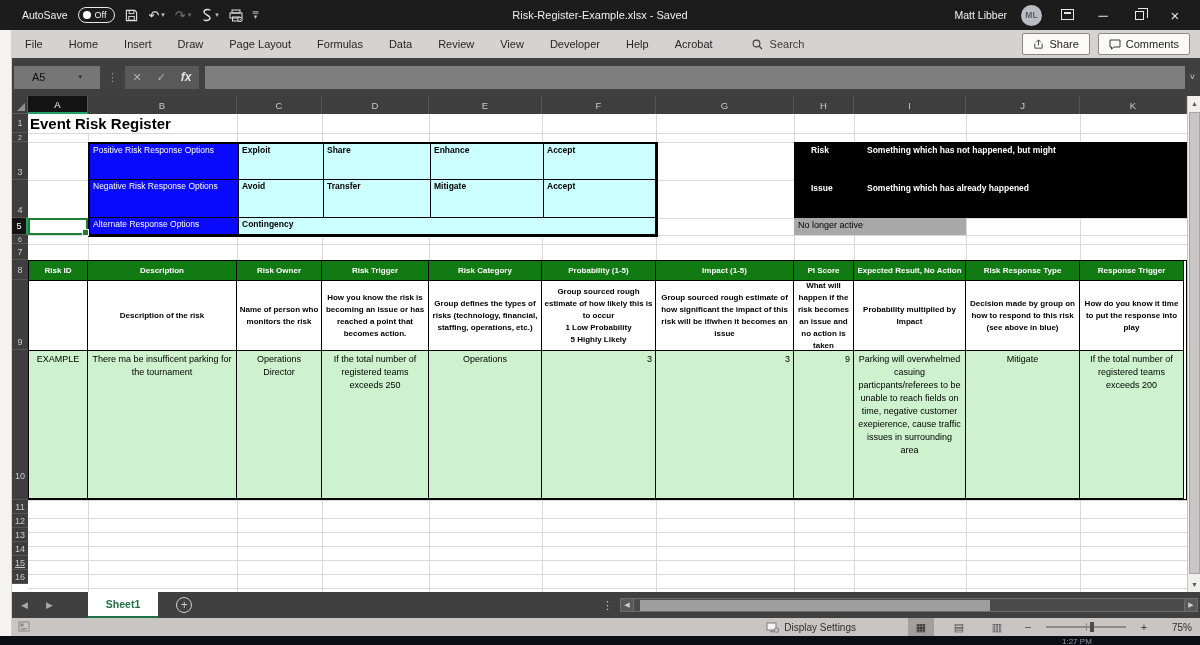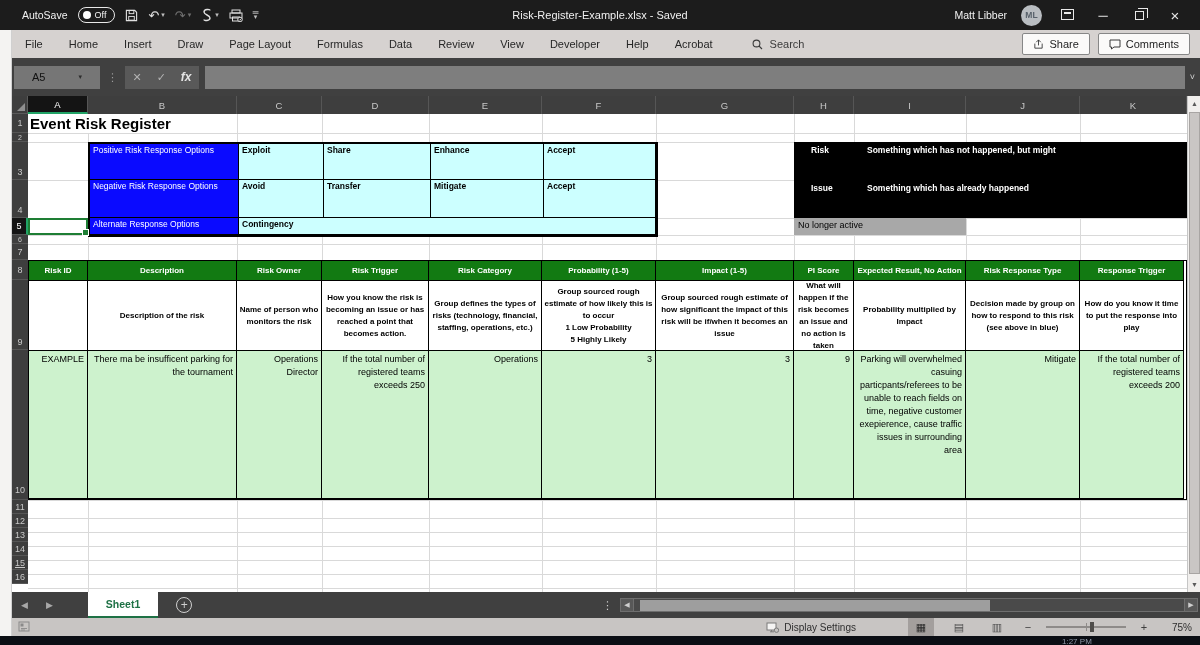--- a/index.html
+++ b/index.html
@@ -84,21 +84,21 @@
     color:#000; font-size:9px; padding:2px 0 0 4px; }
 
   #risk-table { position:absolute; left:0px; top:146px; width:1159px; height:240px; border:1px solid #000;
     display:grid; grid-template-columns:59px 149px 85px 107px 113px 114px 138px 60px 112px 114px 104px;
     grid-template-rows:20px 70px 148px; background:#fff; }
   #risk-table > div { border-right:1px solid #000; border-bottom:1px solid #000; overflow:hidden; }
   .rt-head { background:#127a12; color:#fff; font-weight:bold; font-size:8px; display:flex; align-items:center;
     justify-content:center; text-align:center; line-height:1.15; padding:0 1px; }
   .rt-desc { background:#fff; color:#000; font-weight:bold; font-size:8px; text-align:center; line-height:1.5;
     padding:2px 2px; white-space:pre-line; display:flex; align-items:center; justify-content:center; }
-  .rt-ex { background:#cdf2cd; color:#000; font-size:9px; line-height:1.45; padding:2px 3px; text-align:right; }
+  .rt-ex { background:#cdf2cd; color:#000; font-size:9px; line-height:1.45; padding:2px 3px; text-align:center; }
   .rt-ex.num { text-align:right; }
 
   #sel-a5 { position:absolute; left:0px; top:104px; width:60px; height:17px; border:2px solid #1e7e34; z-index:5; }
   #sel-a5:after { content:""; position:absolute; right:-3px; bottom:-3px; width:5px; height:5px; background:#1e7e34; border:1px solid #fff; }
 
   
   #vscroll { position:absolute; left:1187px; top:96px; width:13px; height:496px; background:#f1efed; border-left:1px solid #c6c6c6; }
   .vs-btn { position:absolute; left:0; width:13px; height:15px; background:#f1efed; color:#5a5a5a; font-size:7px;
     display:flex; align-items:center; justify-content:center; }
   #vs-thumb { position:absolute; left:1px; top:16px; width:11px; height:462px; background:#c9c6c4; border:1px solid #a8a5a3; }
@@ -259,21 +259,21 @@
 
   <div class="rowh" style="top:18px;height:19px;">1</div>
   <div class="rowh" style="top:37px;height:9px;font-size:7px;">2</div>
   <div class="rowh" style="top:46px;height:38px;align-items:flex-end;justify-content:center;padding-bottom:2px;">3</div>
   <div class="rowh" style="top:84px;height:38px;align-items:flex-end;justify-content:center;padding-bottom:2px;">4</div>
   <div class="rowh sel" style="top:122px;height:17px;">5</div>
   <div class="rowh" style="top:139px;height:9px;font-size:7px;">6</div>
   <div class="rowh" style="top:148px;height:16px;">7</div>
   <div class="rowh" style="top:164px;height:20px;">8</div>
   <div class="rowh" style="top:184px;height:70px;align-items:flex-end;justify-content:center;padding-bottom:2px;">9</div>
-  <div class="rowh" style="top:254px;height:150px;align-items:flex-end;justify-content:center;padding-bottom:4px;">10</div>
+  <div class="rowh" style="top:254px;height:150px;align-items:flex-end;justify-content:center;padding-bottom:18px;">10</div>
   <div class="rowh" style="top:404px;height:14px;">11</div>
   <div class="rowh" style="top:418px;height:14px;">12</div>
   <div class="rowh" style="top:432px;height:14px;">13</div>
   <div class="rowh" style="top:446px;height:14px;">14</div>
   <div class="rowh" style="top:460px;height:14px;text-decoration:underline;">15</div>
   <div class="rowh" style="top:474px;height:14px;">16</div>
 
   <div id="cells">
 
     <div class="vline" style="left:60px;"></div>

